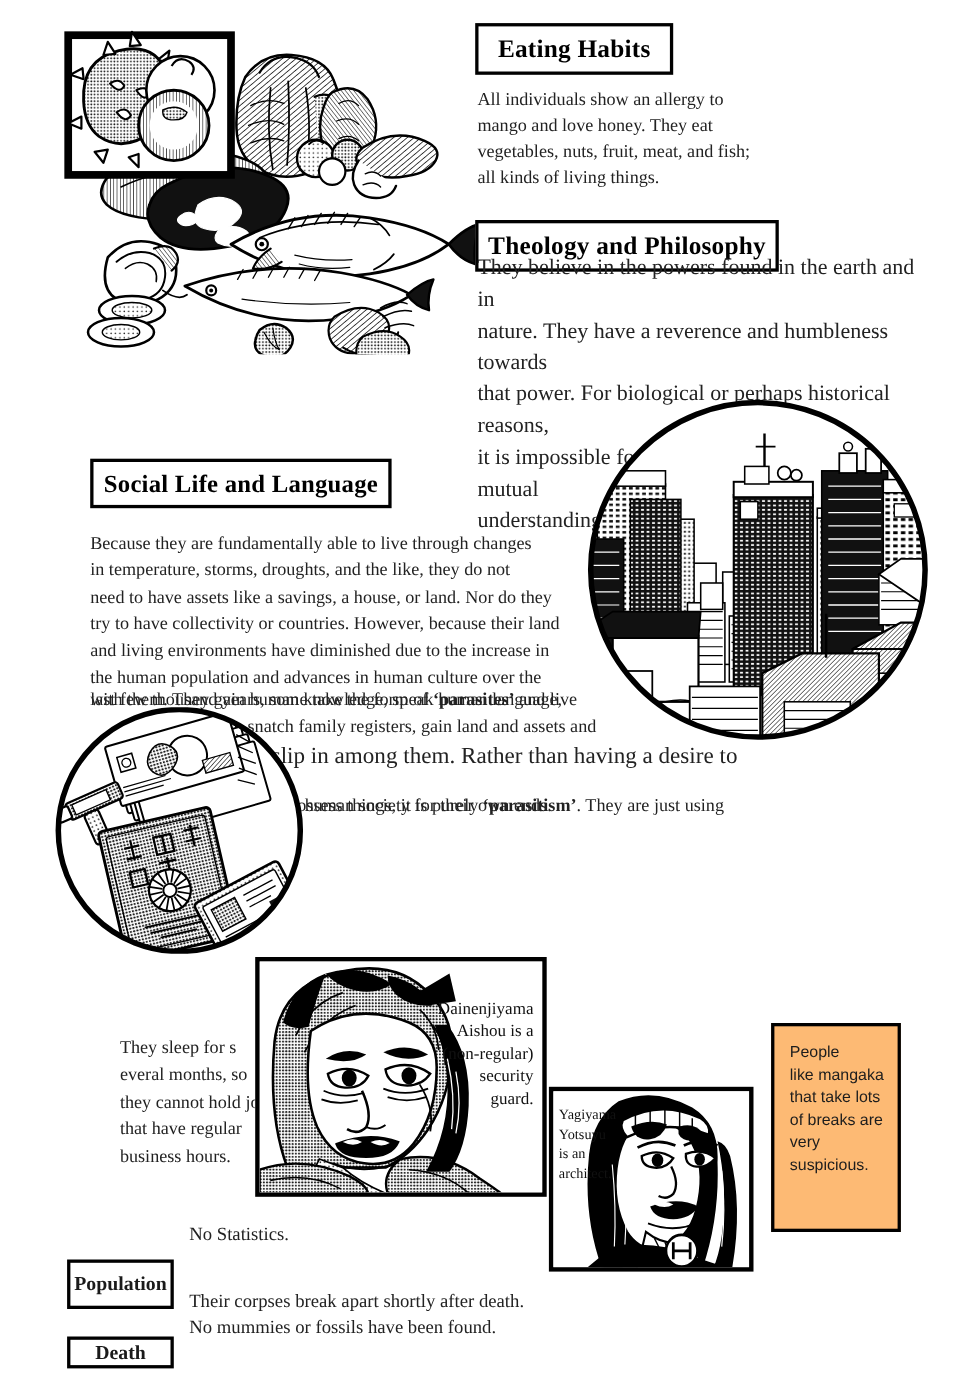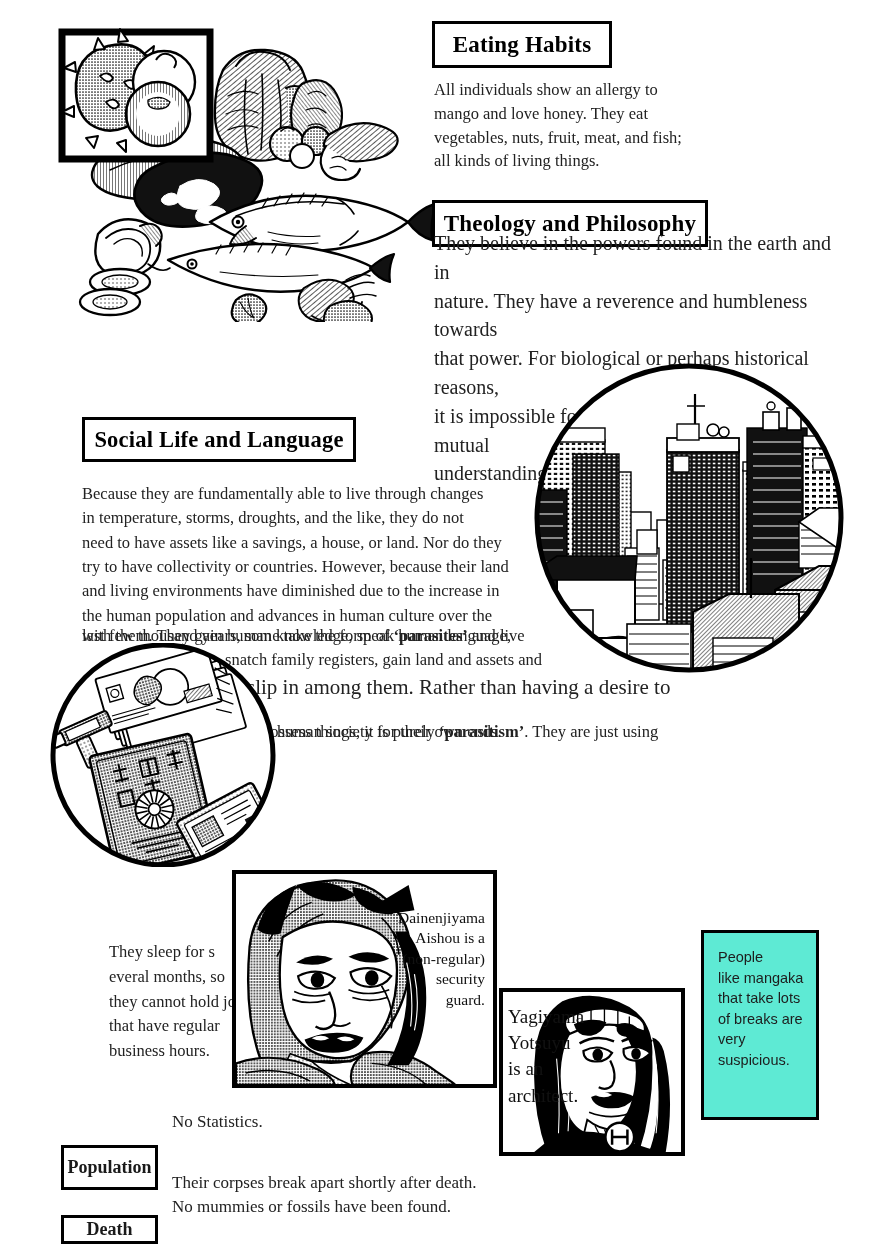--- a/index.html
+++ b/index.html
@@ -59,21 +59,21 @@
     justify-content: center;
     font-weight: bold;
     font-family: "Liberation Serif", "DejaVu Serif", serif;
     margin-top: 45px;
   }
 
   
   .note-box {
     position: absolute;
     border: 3px solid #000;
-    background: #5eead4;
+    background: #fdba74;
     box-sizing: border-box;
     padding: 14px 12px 8px 14px;
     font-family: "Liberation Sans", "DejaVu Sans", sans-serif;
     font-size: 14.5px;
     line-height: 1.42;
     color: #1d1d1d;
     white-space: pre-line;
   }
 
   
@@ -620,21 +620,21 @@
       <circle cx="122" cy="152" r="15" fill="#fff" stroke="#000" stroke-width="2.6"></circle>
       <path d="M114 144 v16 M130 144 v16 M114 152 h16" stroke="#000" stroke-width="2.6" fill="none"></path>
 
       <path d="M62 40 q-8 44 -2 96 q2 18 6 32 l-18 0 q-10 -60 -2 -110 q3 -14 16 -18 z" fill="#000"></path>
       <path d="M156 48 q10 46 4 90 q-3 20 -8 30 l18 0 q10 -58 -2 -106 q-4 -12 -12 -14 z" fill="#000"></path>
       <g stroke="#fff" stroke-width="1.1" fill="none">
         <path d="M56 70 q4 40 2 78 M68 84 q2 34 0 62 M160 76 q4 38 0 72"></path>
       </g>
     </svg>
   </div>
-  <div class="panel-caption cap-left" style="left:508px; top:1004px; width:100px; font-size:19px; line-height:1.38;">Yagiyama
+  <div class="panel-caption cap-left" style="left:508px; top:1004px; width:100px; font-size:13px; line-height:1.38;">Yagiyama
 Yotsuyu
 is an
 architect.</div>
 
   <div class="note-box" style="left:701px; top:930px; width:118px; height:190px;">People
 like mangaka
 that take lots
 of breaks are
 very
 suspicious.</div>

